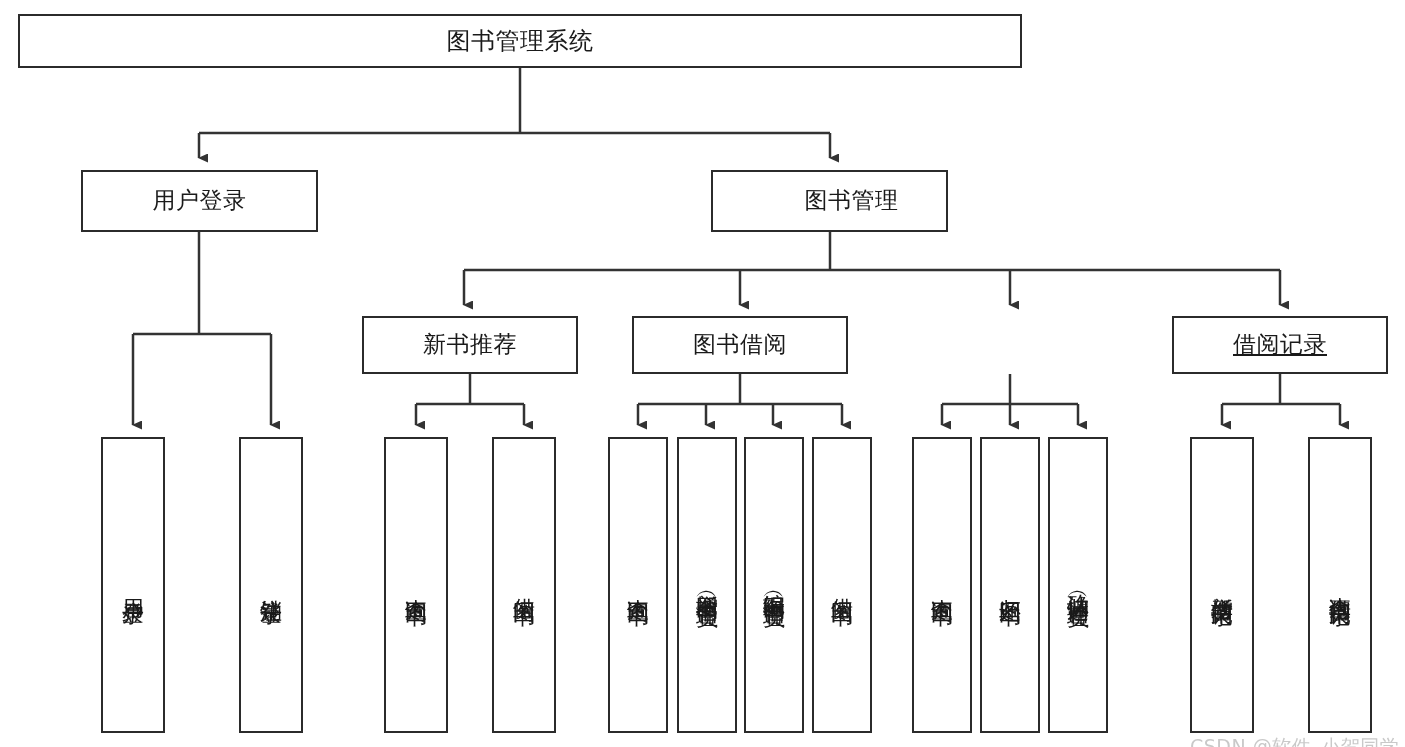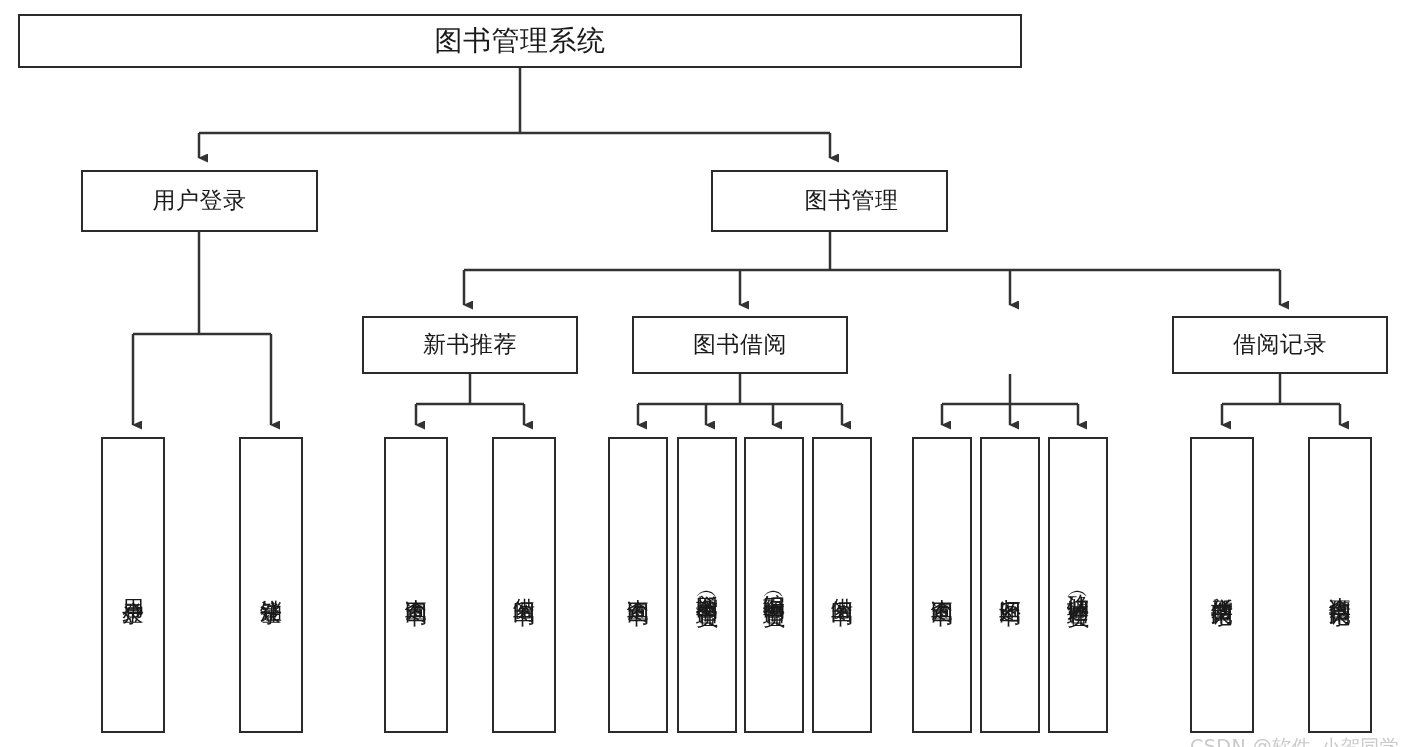--- a/index.html
+++ b/index.html
@@ -48,21 +48,21 @@
   .node-label {
     line-height: 1.18;
     letter-spacing: 0.5px;
     white-space: nowrap;
   }
   .vertical .node-label {
     writing-mode: vertical-rl;
     text-orientation: upright;
     letter-spacing: 2px;
   }
-  .level-root .node-label { font-size: 28px; }
+  .level-root .node-label { font-size: 24px; }
   .level-2 .node-label { font-size: 23px; }
   .level-3 .node-label { font-size: 23px; }
   .level-leaf .node-label { font-size: 22px; }
   .watermark {
     position: absolute;
     color: #c9c9c9;
     font-size: 19px;
     white-space: nowrap;
     letter-spacing: 0.5px;
     pointer-events: none;
@@ -150,21 +150,21 @@
 
   <div class="node-box horizontal level-3" style="left:362px; top:316px; width:216px; height:58px;">
     <span class="node-label">新书推荐</span>
   </div>
 
   <div class="node-box horizontal level-3" style="left:632px; top:316px; width:216px; height:58px;">
     <span class="node-label">图书借阅</span>
   </div>
 
 
-  <div class="node-box horizontal level-3" style="left:1172px; top:316px; width:216px; height:58px;">
+  <div class="node-box horizontal level-3" style="left:1172px; top:316px; width:216px; height:58px;text-decoration:underline;">
     <span class="node-label">借阅记录</span>
   </div>
 
   <div class="node-box vertical level-leaf" style="left:101px; top:437px; width:64px; height:296px;">
     <span class="node-label">用户登录</span>
   </div>
 
   <div class="node-box vertical level-leaf" style="left:239px; top:437px; width:64px; height:296px;">
     <span class="node-label">注销登录</span>
   </div>

